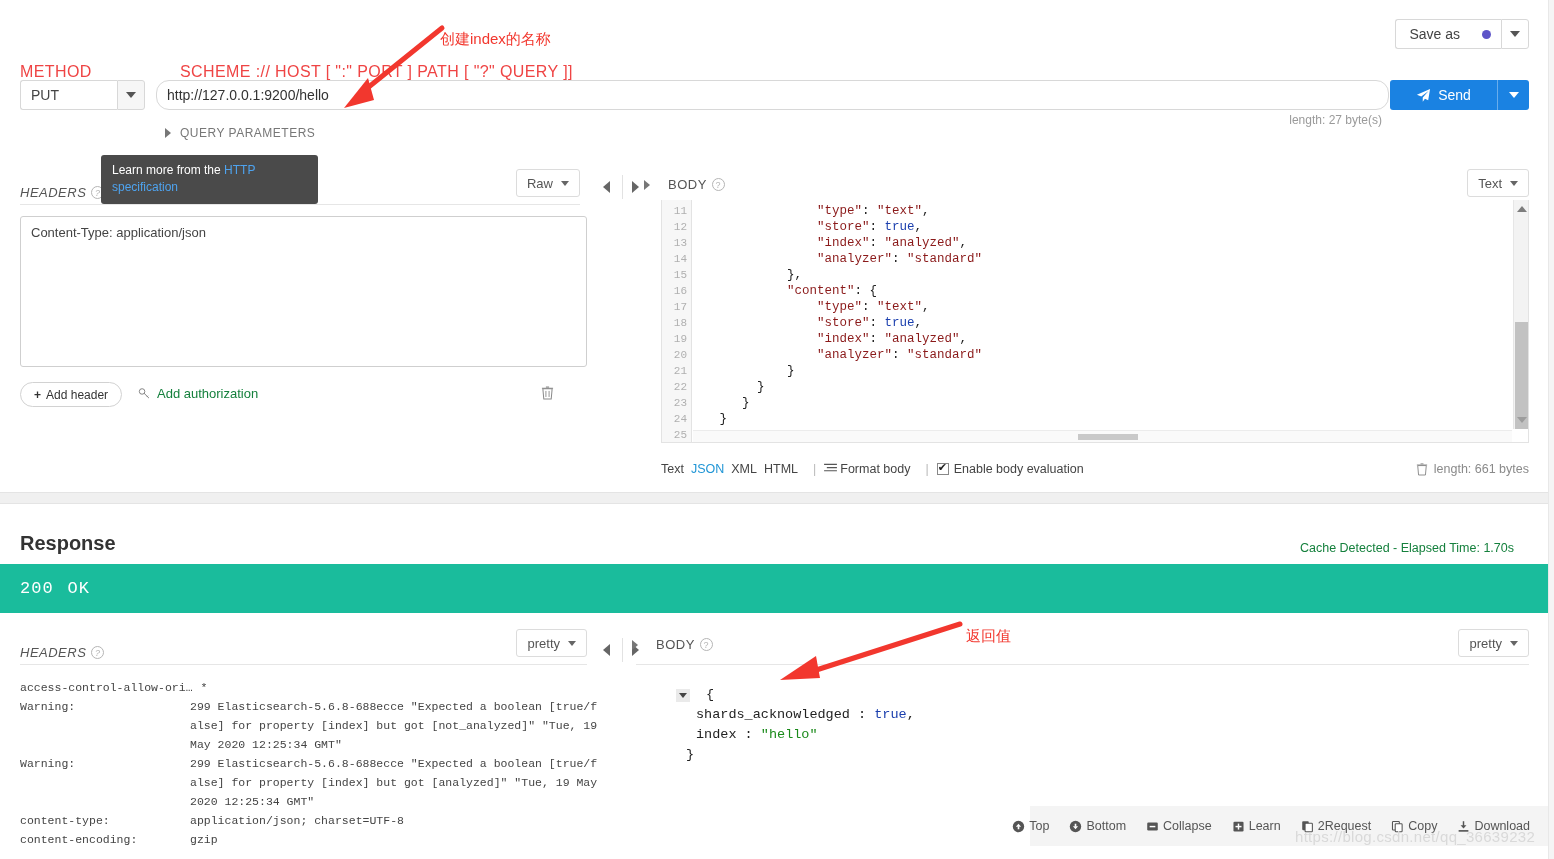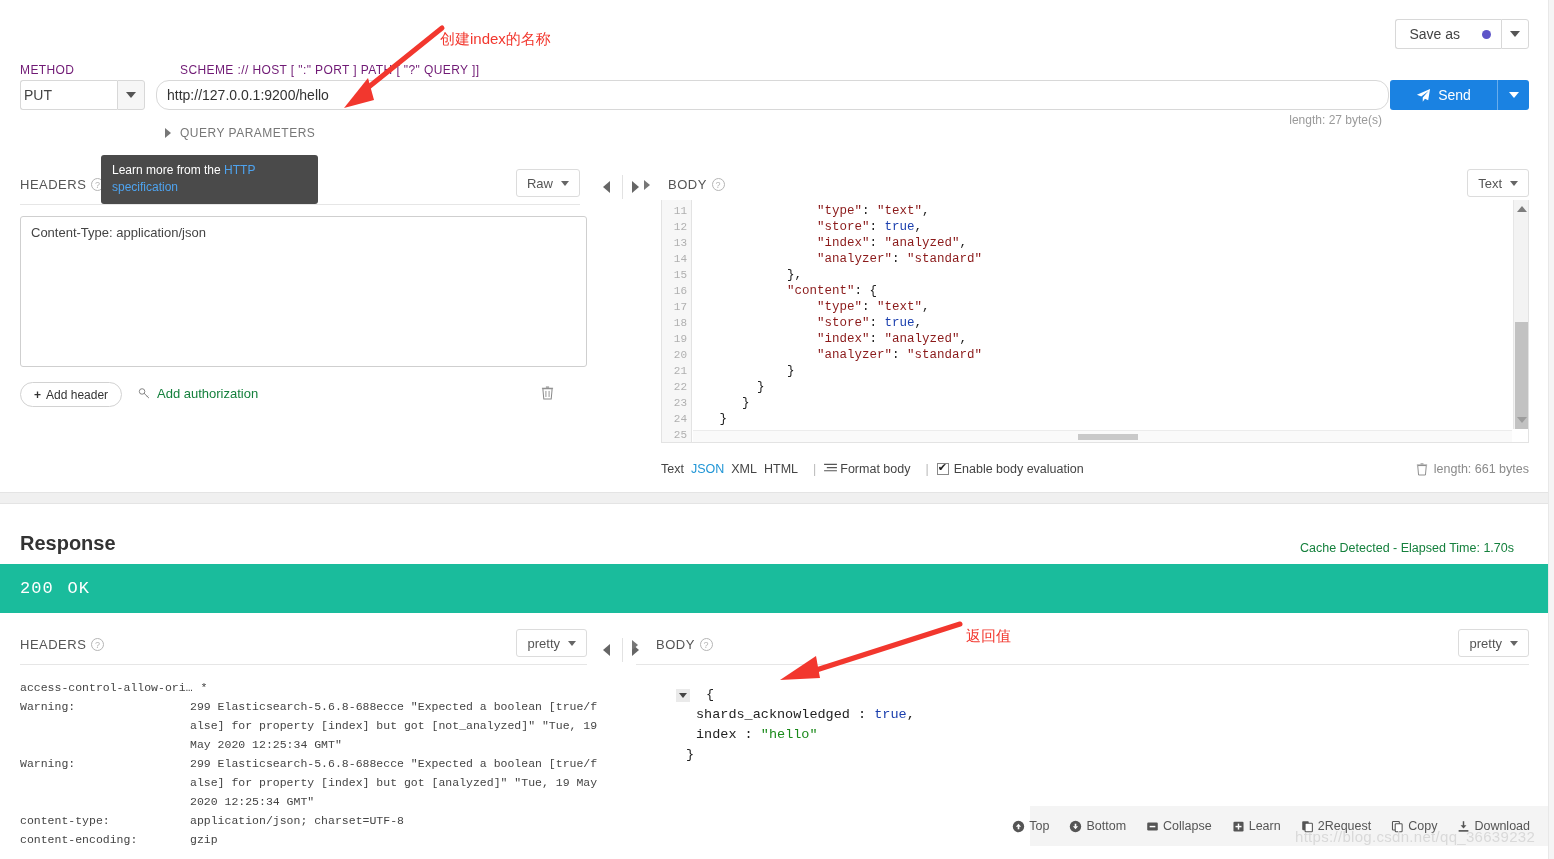--- a/index.html
+++ b/index.html
@@ -45,30 +45,30 @@
     width:9px; height:9px; border-radius:50%; background:#5e55c8; margin-left:22px;
   }
   .saveas-caret {
     width:28px; height:30px; border:1px solid #d8d8d8; border-radius:0 3px 3px 0;
     background:#fff; display:flex; align-items:center; justify-content:center; cursor:pointer;
   }
   .caret-dn { width:0;height:0;border-left:5px solid transparent;border-right:5px solid transparent;border-top:6px solid #555; }
   .caret-dn.white { border-top-color:#fff; }
 
   .label-small {
-    font-size:12px; letter-spacing:.4px; color:#701a75;
+    font-size:16px; letter-spacing:.4px; color:#ef4444;
     font-family:"Liberation Sans", sans-serif;
   }
   .lbl-method { position:absolute; left:20px; top:63px; }
   .lbl-scheme { position:absolute; left:180px; top:63px; }
 
   .method-box { position:absolute; left:20px; top:80px; width:125px; height:30px; display:flex; }
   .method-val {
     flex:1; border:1px solid #d8d8d8; border-right:none; border-radius:3px 0 0 3px;
-    background:#fff; display:flex; align-items:center; padding-left:3px; font-size:14px; color:#444;
+    background:#fff; display:flex; align-items:center; padding-left:10px; font-size:14px; color:#444;
   }
   .method-caret {
     width:28px; border:1px solid #d8d8d8; border-radius:0 3px 3px 0; background:#f6f6f6;
     display:flex; align-items:center; justify-content:center; cursor:pointer;
   }
 
   .url-input {
     position:absolute; left:156px; top:80px; width:1233px; height:30px;
     border:1px solid #d8d8d8; border-radius:13px; background:#fff;
     padding:0 10px; font-size:14px; color:#333; font-family:Liberation Sans, sans-serif;
@@ -84,21 +84,21 @@
   .send-main svg { display:block; }
   .send-split { width:32px; height:30px; border-left:1px solid rgba(255,255,255,.35); display:flex; align-items:center; justify-content:center; }
 
   .query-params { position:absolute; left:165px; top:126px; display:flex; align-items:center; gap:9px; cursor:pointer; }
   .tri-right { width:0;height:0;border-top:5px solid transparent;border-bottom:5px solid transparent;border-left:6px solid #777; }
   .query-params .t { font-size:12px; letter-spacing:.5px; color:#777; }
 
   
   .headers-col { position:absolute; left:0; top:165px; width:600px; }
   .sec-head { position:relative; height:40px; border-bottom:1px solid #e6e6e6; margin:0 20px; }
-  .sec-title { position:absolute; left:0; top:12px; font-size:13px; letter-spacing:.5px; color:#555; }
+  .sec-title { position:absolute; left:0; top:20px; font-size:13px; letter-spacing:.5px; color:#555;font-style:italic; }
   .q-icon {
     display:inline-block; width:13px; height:13px; border:1px solid #b5b5b5; border-radius:50%;
     font-size:9px; line-height:12px; text-align:center; color:#b5b5b5; margin-left:5px; vertical-align:1px;
     cursor:pointer;
   }
   .sel-sm {
     position:absolute; right:0; top:4px; height:28px; padding:0 10px;
     border:1px solid #dcdcdc; border-radius:3px; background:#fff;
     display:flex; align-items:center; gap:8px; font-size:13px; color:#555; cursor:pointer;
   }

